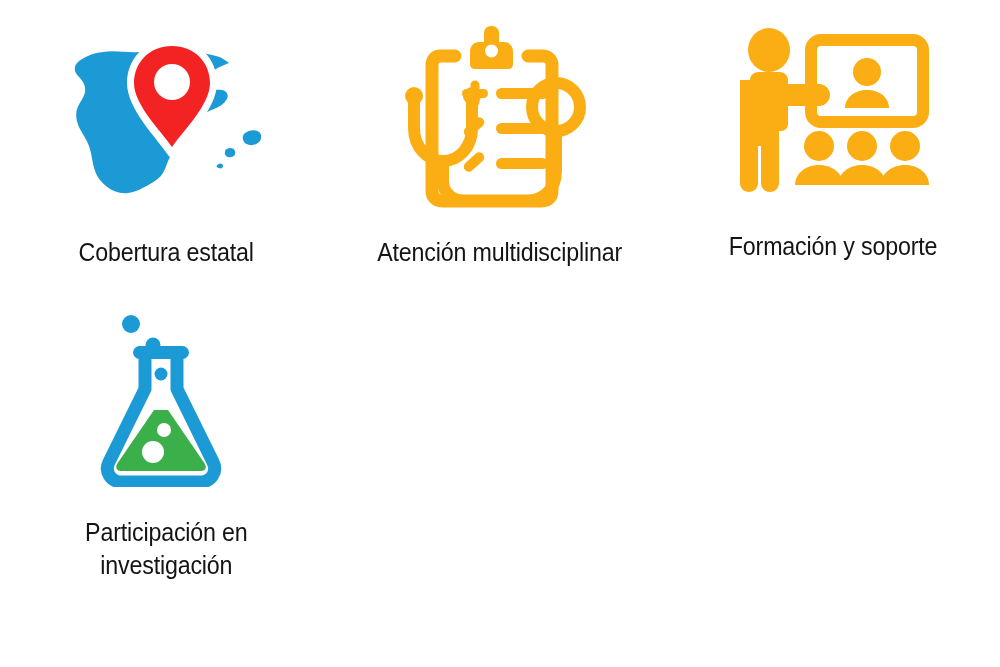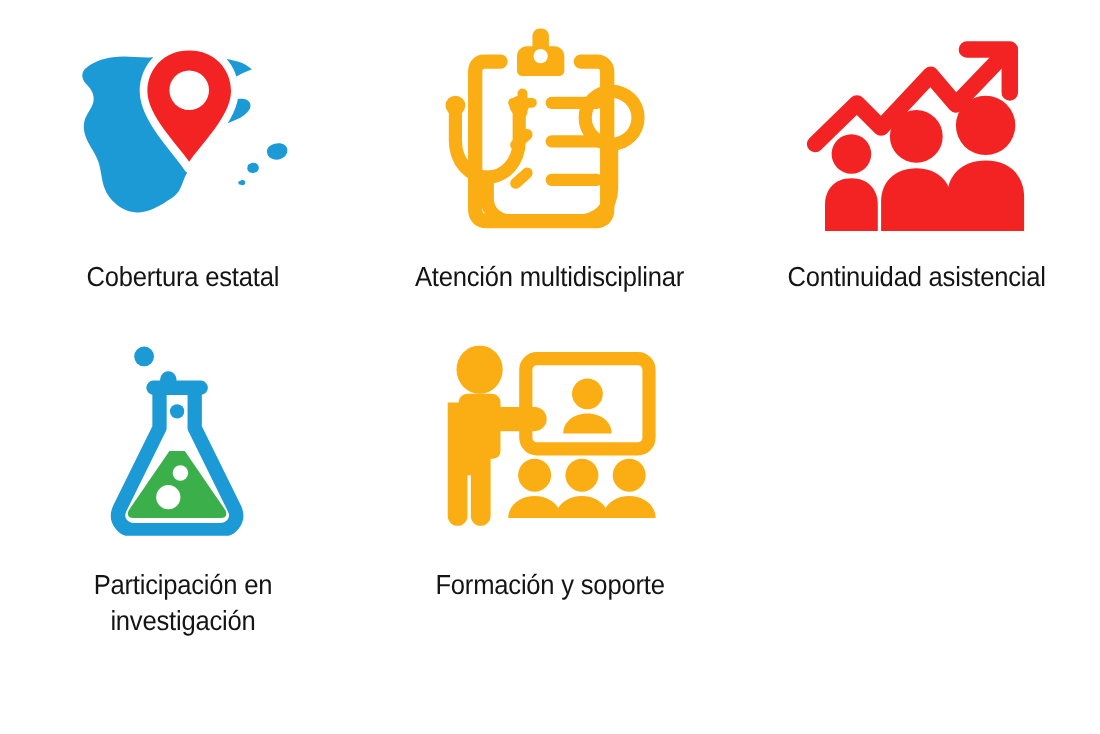--- a/index.html
+++ b/index.html
@@ -128,66 +128,21 @@
             <path d="M51 138 L51 158 C51 170 61 178 73 178 L133 178 C151 178 164 166 164 148 L164 108"></path>
           </g>
           <circle cx="22" cy="73" r="9" fill="#FBAE14"></circle>
           <circle cx="80" cy="73" r="9" fill="#FBAE14"></circle>
           <circle cx="164" cy="84" r="24" fill="none" stroke="#FBAE14" stroke-width="12"></circle>
         </svg>
       </div>
       <div class="caption">Atención multidisciplinar</div>
     </div>
 
-    <div class="cell row1">
-      <div class="icon-wrap">
-        <svg width="200" height="185" viewBox="0 0 200 185" aria-hidden="true">
 
-          <g fill="none" stroke="#F42323" stroke-width="15" stroke-linecap="round" stroke-linejoin="round">
-            <path d="M8 98 L46 61 L68 83 L113 35 L136 62 L183 13"></path>
-            <path d="M146 12 L185 12 L185 51"></path>
-          </g>
-
-          <g fill="#F42323">
-            <circle cx="41" cy="107" r="18"></circle>
-            <path d="M41 129 C56 129 65 139 65 153 L65 177 L17 177 L17 153 C17 139 26 129 41 129 Z"></path>
-
-            <circle cx="100" cy="91" r="24"></circle>
-            <path d="M100 120 C120 120 132 133 132 150 L132 177 L68 177 L68 150 C68 133 80 120 100 120 Z"></path>
-
-            <circle cx="163" cy="81" r="27"></circle>
-            <path d="M163 113 C185 113 198 127 198 146 L198 177 L128 177 L128 146 C128 127 141 113 163 113 Z"></path>
-          </g>
-        </svg>
-      </div>
-      <div class="caption">Continuidad asistencial</div>
-    </div>
-
-
-    <div class="cell row2">
-      <div class="icon-wrap">
-        <svg width="160" height="175" viewBox="0 0 160 175" aria-hidden="true">
-
-          <circle cx="44" cy="12" r="9" fill="#1C9AD6"></circle>
-          <circle cx="66" cy="33" r="7.5" fill="#1C9AD6"></circle>
-
-          <path d="M58 43 L58 77 L22 150 C17 160 24 170 35 170 L113 170 C124 170 131 160 126 150 L90 77 L90 43" fill="#ffffff" stroke="#1C9AD6" stroke-width="13" stroke-linejoin="round"></path>
-
-          <rect x="46" y="34" width="56" height="13" rx="6.5" fill="#1C9AD6"></rect>
-
-          <path d="M67 98 L81 98 L118 152 C120 156 118 159 114 159 L34 159 C30 159 28 156 30 152 Z" fill="#3BAF49"></path>
-
-          <circle cx="74" cy="62" r="6.5" fill="#1C9AD6"></circle>
-          <circle cx="77" cy="118" r="7" fill="#ffffff"></circle>
-          <circle cx="66" cy="140" r="11" fill="#ffffff"></circle>
-        </svg>
-      </div>
-      <div class="caption">Participación en
-investigación</div>
-    </div>
 
     <div class="cell row2">
       <div class="icon-wrap">
         <svg width="200" height="170" viewBox="0 0 200 170" aria-hidden="true">
           <g fill="#FBAE14">
 
             <ellipse cx="36" cy="22" rx="21" ry="22"></ellipse>
             <path d="M17 52 C17 47 21 44 26 44 L46 44 C51 44 55 47 55 52 L55 96 C55 100 52 103 48 103 L46 103 L46 155 C46 160 42 164 37 164 C32 164 28 160 28 155 L28 118 L25 118 L25 155 C25 160 21 164 16 164 C11 164 7 160 7 155 L7 52 Z"></path>
 
             <path d="M46 56 L86 56 C92 56 97 61 97 67 C97 73 92 78 86 78 L46 78 Z"></path>
@@ -206,14 +161,36 @@
             <circle cx="129" cy="118" r="15"></circle>
             <path d="M129 137 C143 137 153 146 153 157 L105 157 C105 146 115 137 129 137 Z"></path>
             <circle cx="172" cy="118" r="15"></circle>
             <path d="M172 137 C186 137 196 146 196 157 L148 157 C148 146 158 137 172 137 Z"></path>
           </g>
         </svg>
       </div>
       <div class="caption">Formación y soporte</div>
     </div>
 
+    <div class="cell row2">
+      <div class="icon-wrap">
+        <svg width="160" height="175" viewBox="0 0 160 175" aria-hidden="true">
+
+          <circle cx="44" cy="12" r="9" fill="#1C9AD6"></circle>
+          <circle cx="66" cy="33" r="7.5" fill="#1C9AD6"></circle>
+
+          <path d="M58 43 L58 77 L22 150 C17 160 24 170 35 170 L113 170 C124 170 131 160 126 150 L90 77 L90 43" fill="#ffffff" stroke="#1C9AD6" stroke-width="13" stroke-linejoin="round"></path>
+
+          <rect x="46" y="34" width="56" height="13" rx="6.5" fill="#1C9AD6"></rect>
+
+          <path d="M67 98 L81 98 L118 152 C120 156 118 159 114 159 L34 159 C30 159 28 156 30 152 Z" fill="#3BAF49"></path>
+
+          <circle cx="74" cy="62" r="6.5" fill="#1C9AD6"></circle>
+          <circle cx="77" cy="118" r="7" fill="#ffffff"></circle>
+          <circle cx="66" cy="140" r="11" fill="#ffffff"></circle>
+        </svg>
+      </div>
+      <div class="caption">Participación en
+investigación</div>
+    </div>
+
   </div>
 </div>
 
 </body></html>

